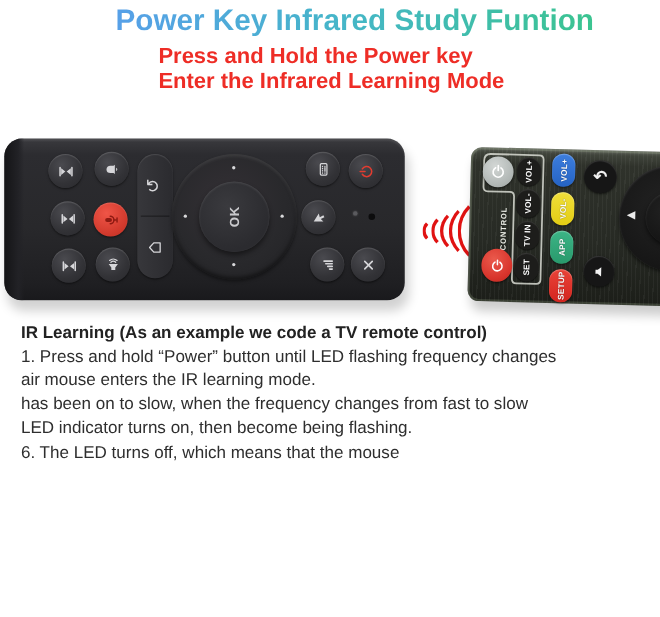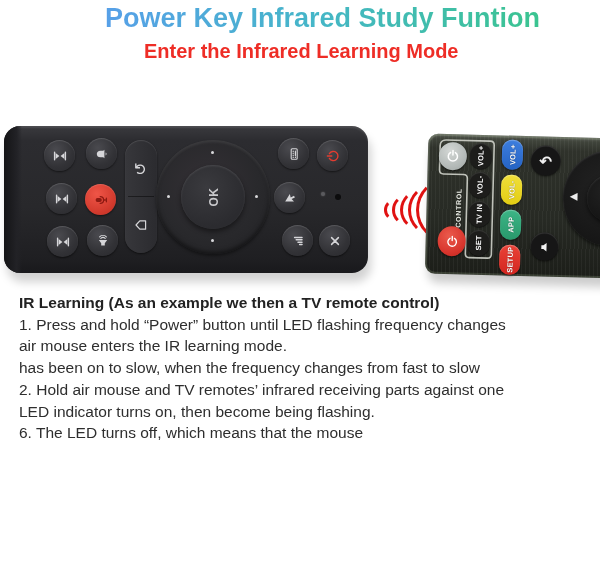--- a/index.html
+++ b/index.html
@@ -99,20 +99,21 @@
 </head>
 <body>
 
 <div class="page">
 
   <div class="title">
     <span>Power Key Infrared Study Funtion</span>
   </div>
 
   <div class="subtitle">
+    <div>Press and Hold the Power key</div>
     <div>Enter the Infrared Learning Mode</div>
   </div>
 
   <div class="scene">
 
     <div class="air">
 
       <div class="ab" style="left:40px;top:14px;">
         <svg width="14" height="14" viewBox="0 0 14 14">
             <path d="M3.2 1.6h7.6M3.2 12.4h7.6" stroke="#d6d6d9" stroke-width="1.4" stroke-linecap="round"></path>
@@ -271,22 +272,21 @@
         <span class="tri" style="left:7px;top:42px;">◀</span>
 
         <div class="okcenter">
           
         </div>
       </div>
     </div>
   </div>
 
   <div class="instructions">
-    <div class="head">IR Learning (As an example we then a TV remote control)</div>
+    <div class="head">IR Learning (As an example we code a TV remote control)</div>
     <div>1. Press and hold “Power” button until LED flashing frequency changes</div>
     <div>air mouse enters the IR learning mode.</div>
     <div>has been on to slow, when the frequency changes from fast to slow</div>
-    <div>2. Hold air mouse and TV remotes’ infrared receiving parts against one</div>
     <div>LED indicator turns on, then become being flashing.</div>
     <div>6. The LED turns off, which means that the mouse</div>
   </div>
 
 </div>
 
 </body></html>

